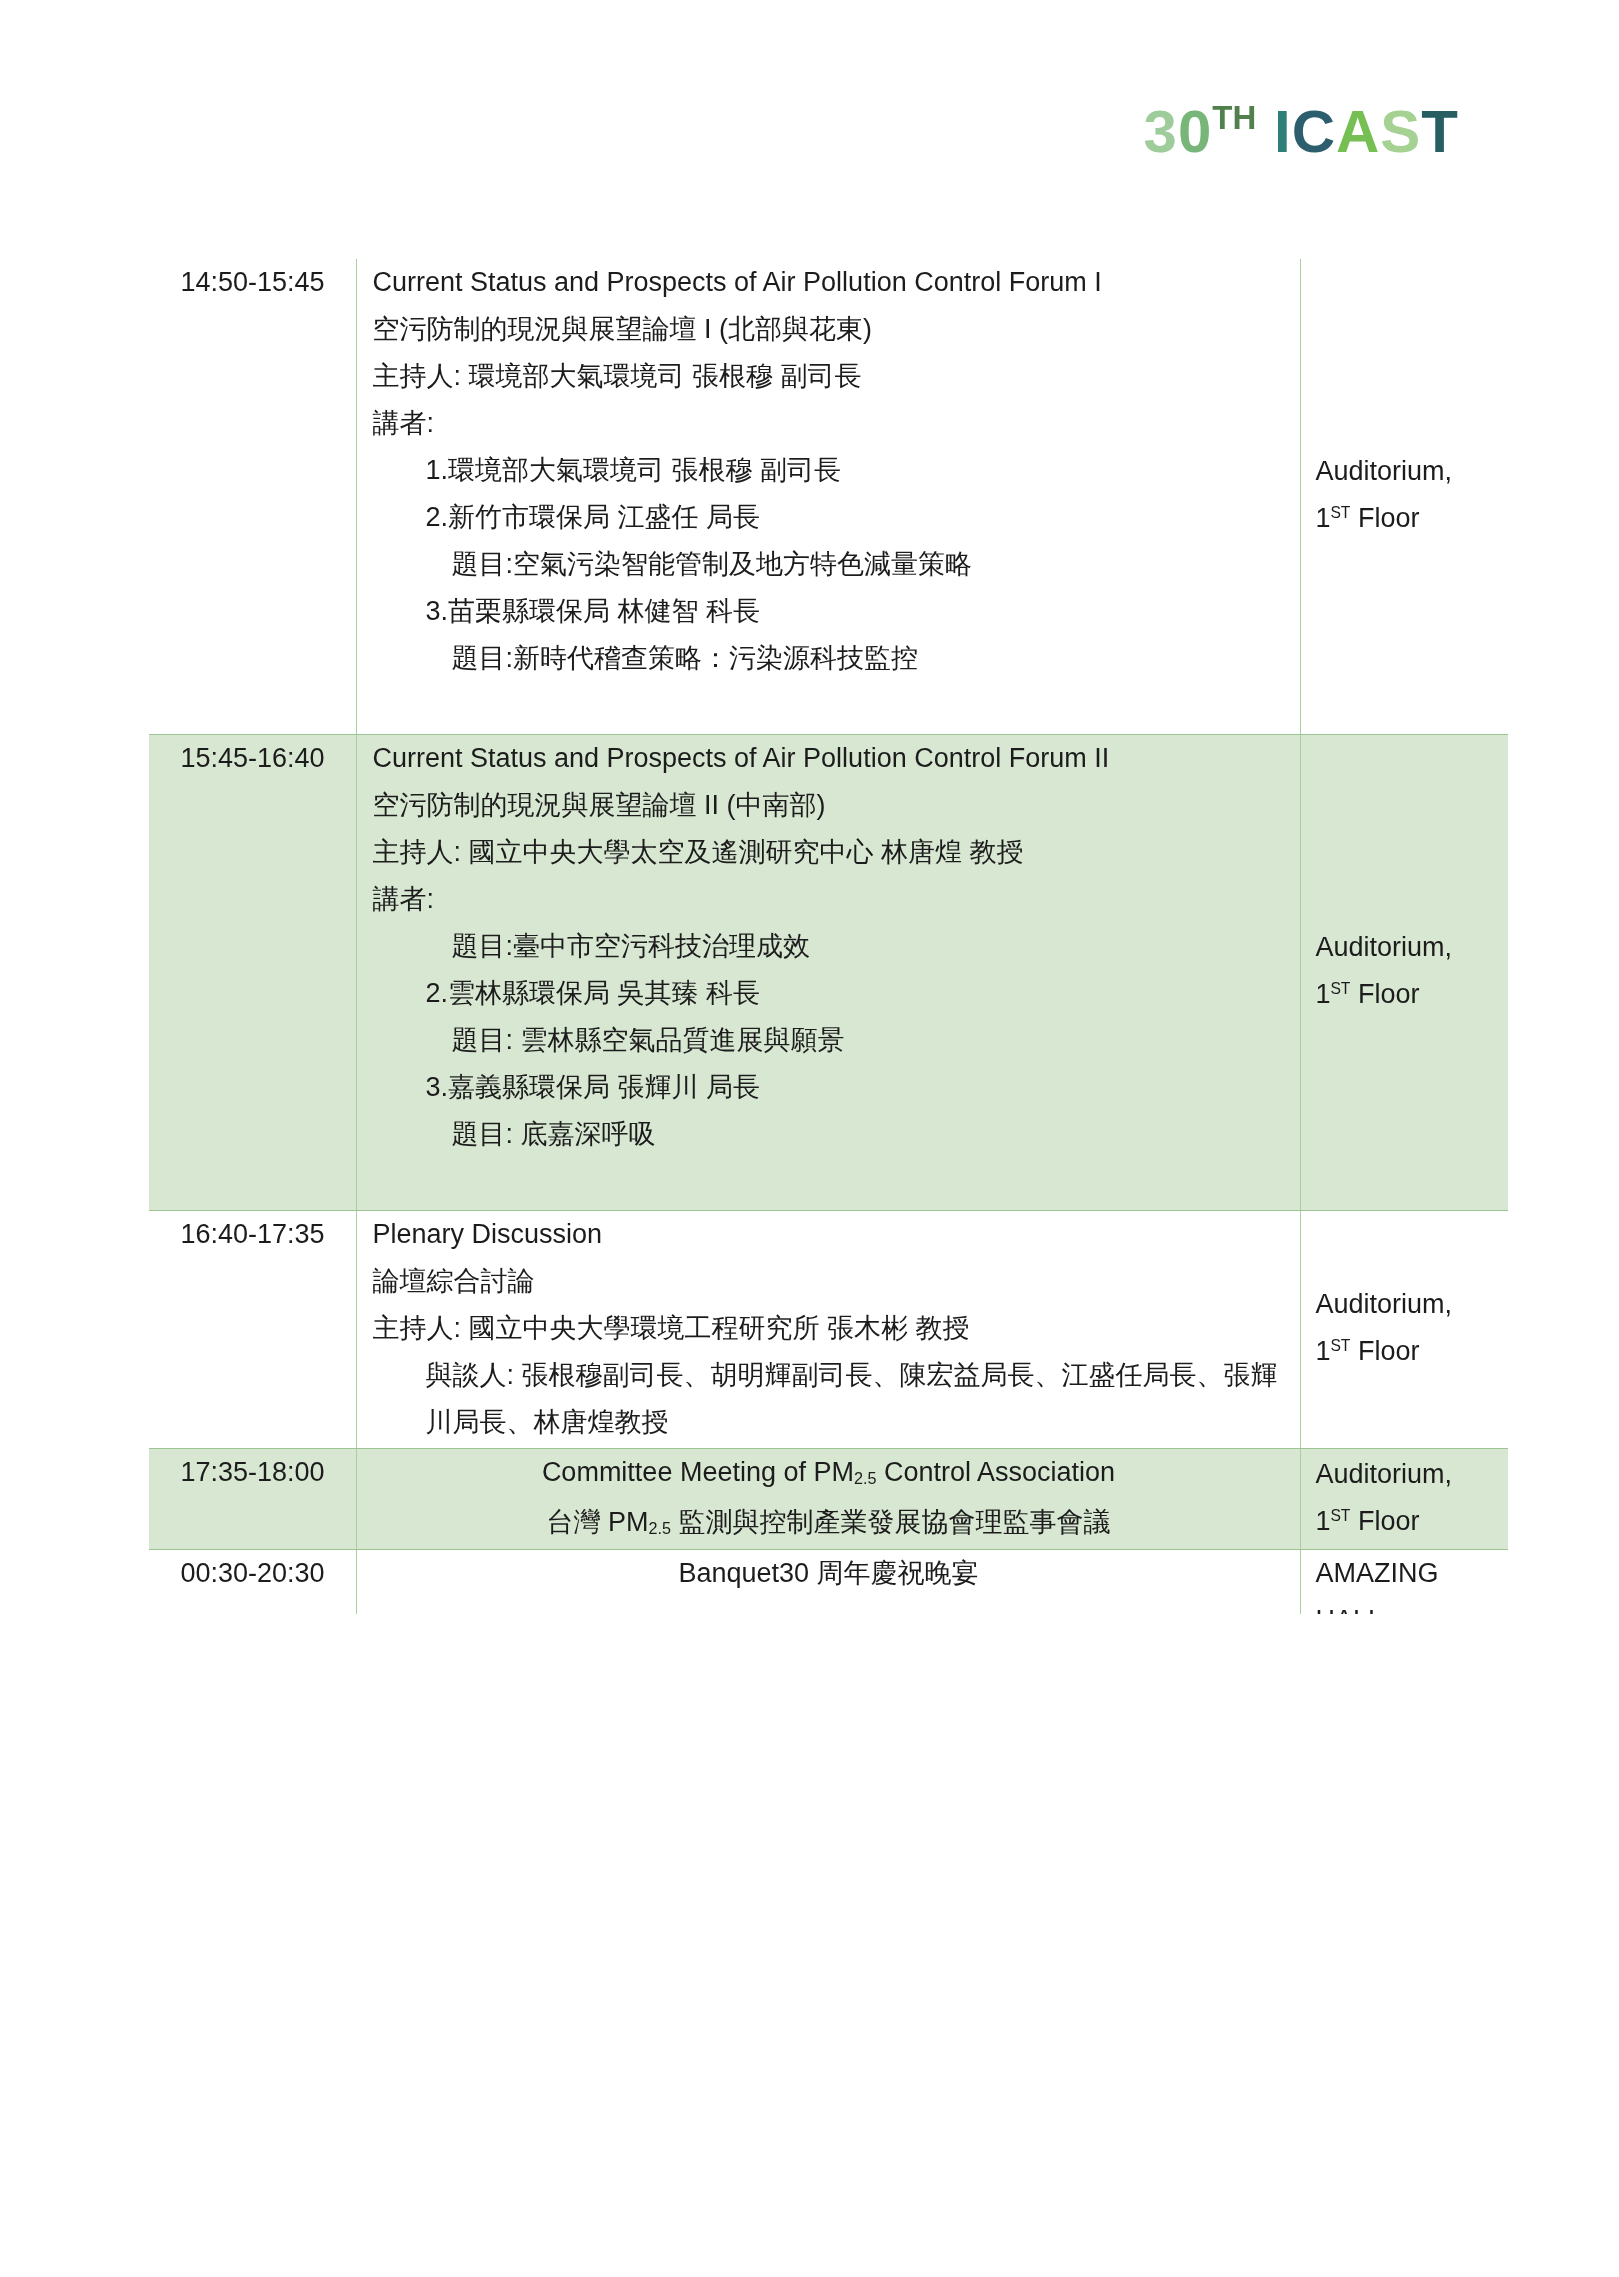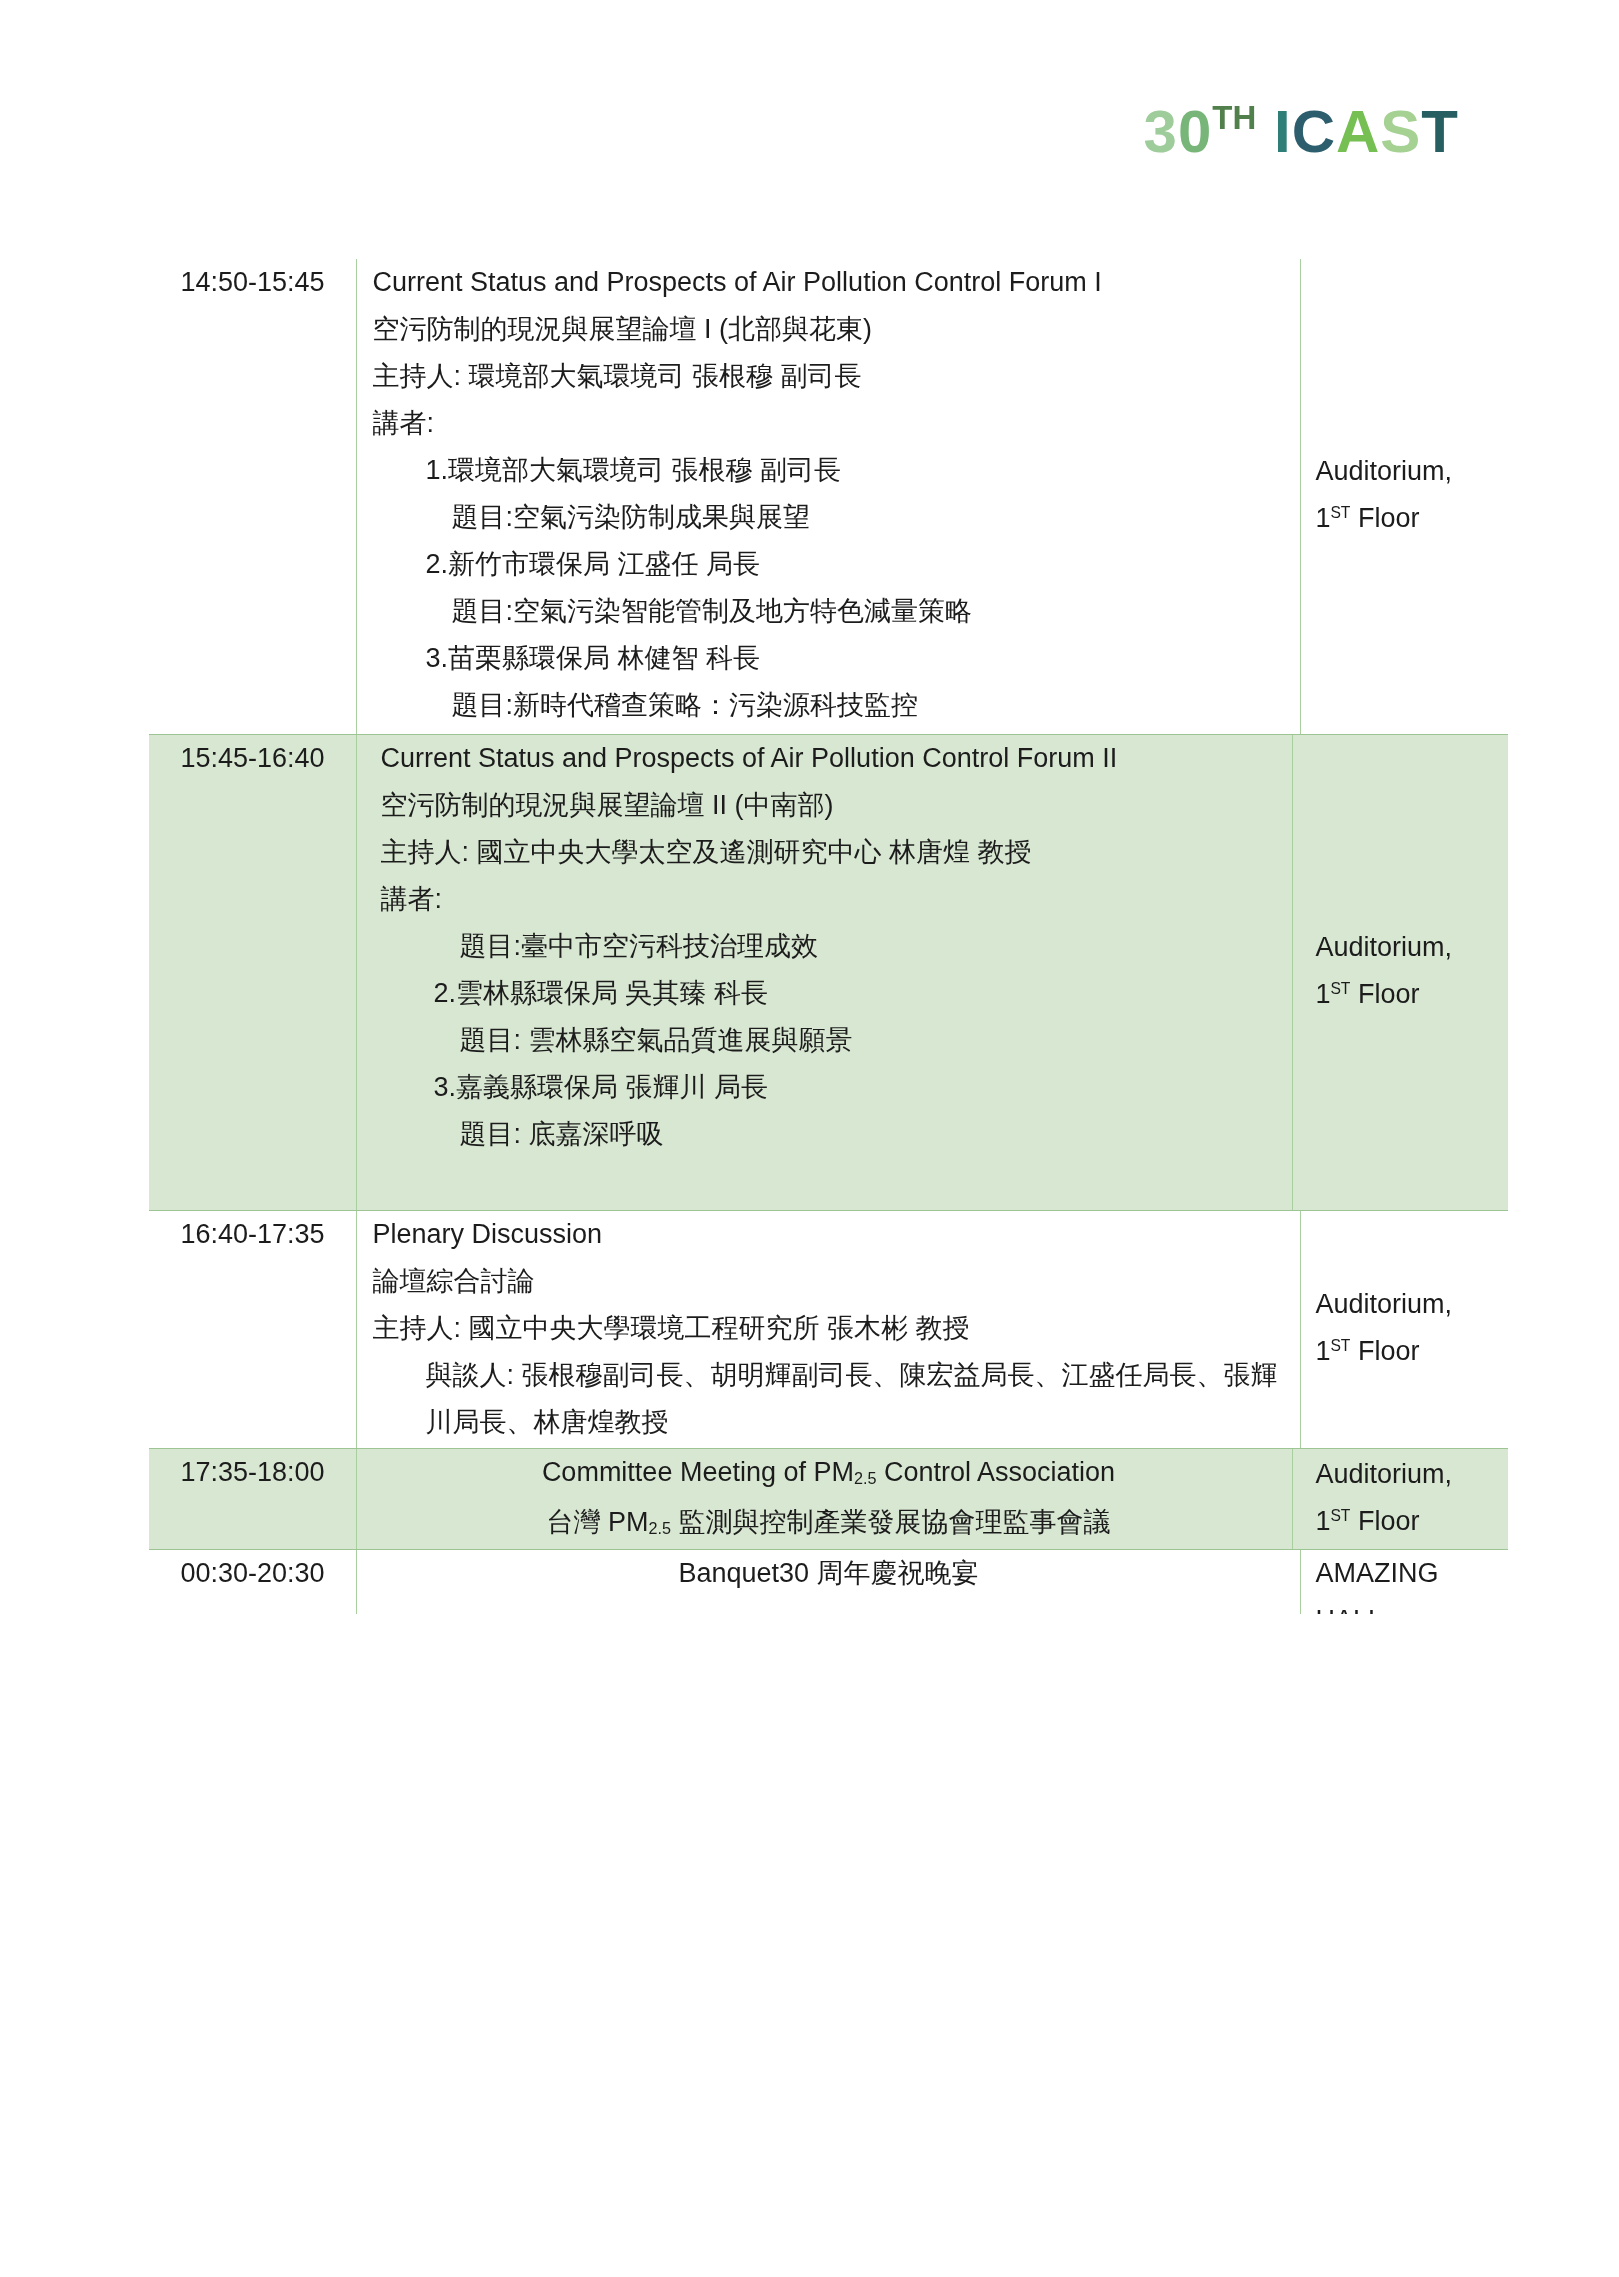--- a/index.html
+++ b/index.html
@@ -32,21 +32,21 @@
   
   .schedule-table{
     position:absolute;
     left:149px;
     top:259px;
     width:1359px;
     border-bottom:2.9px solid #8fbd86;
   }
   .row{display:flex;border-top:1.9px solid #9cc593;}
   .row:first-child{border-top:none;}
-  .row.highlight{background:#d8e7d2;gap:8px;}
+  .row.highlight{background:#d8e7d2;}
   .cell{box-sizing:border-box;}
   .cell-time{
     width:208px;flex:none;
     text-align:center;
     font-size:27px;line-height:47px;
     border-right:1.9px solid #a9cfa1;
   }
   .cell-content{
     flex:1;min-width:0;
     padding:0 15.4px;
@@ -84,21 +84,20 @@
   <div class="logo"><span class="logo-letter" style="color: rgb(159, 204, 155);">3</span><span class="logo-letter" style="color: rgb(119, 182, 120);">0</span><span class="logo-letter logo-sup" style="color: rgb(81, 128, 77);">T</span><span class="logo-letter logo-sup" style="color: rgb(81, 128, 77);">H</span><span class="logo-letter" style="color: rgb(255, 255, 255);"> </span><span class="logo-letter" style="color: rgb(46, 127, 120);">I</span><span class="logo-letter" style="color: rgb(44, 94, 110);">C</span><span class="logo-letter" style="color: rgb(118, 191, 82);">A</span><span class="logo-letter" style="color: rgb(165, 209, 147);">S</span><span class="logo-letter" style="color: rgb(38, 94, 98);">T</span></div>
   <div class="schedule-table">
       <div class="row" style="min-height: 475px;">
         <div class="cell cell-time">14:50-15:45</div>
         <div class="cell cell-content">
           <div class="line"><span>Current Status and Prospects of Air Pollution Control Forum I</span></div>
           <div class="line"><span>空污防制的現況與展望論壇 I (北部與花東)</span></div>
           <div class="line"><span>主持人: 環境部大氣環境司 張根穆 副司長</span></div>
           <div class="line"><span>講者:</span></div>
           <div class="line ind1"><span>1.環境部大氣環境司 張根穆 副司長</span></div>
-          <div class="line ind2"><span>題目:空氣污染防制成果與展望</span></div>
           <div class="line ind1"><span>2.新竹市環保局 江盛任 局長</span></div>
           <div class="line ind2"><span>題目:空氣污染智能管制及地方特色減量策略</span></div>
           <div class="line ind1"><span>3.苗栗縣環保局 林健智 科長</span></div>
           <div class="line ind2"><span>題目:新時代稽查策略：污染源科技監控</span></div>
         </div>
         <div class="cell cell-location">
           <div class="line"><span>Auditorium,</span></div>
           <div class="line"><span>1</span><span class="sup">ST</span><span> Floor</span></div>
         </div>
       </div>

